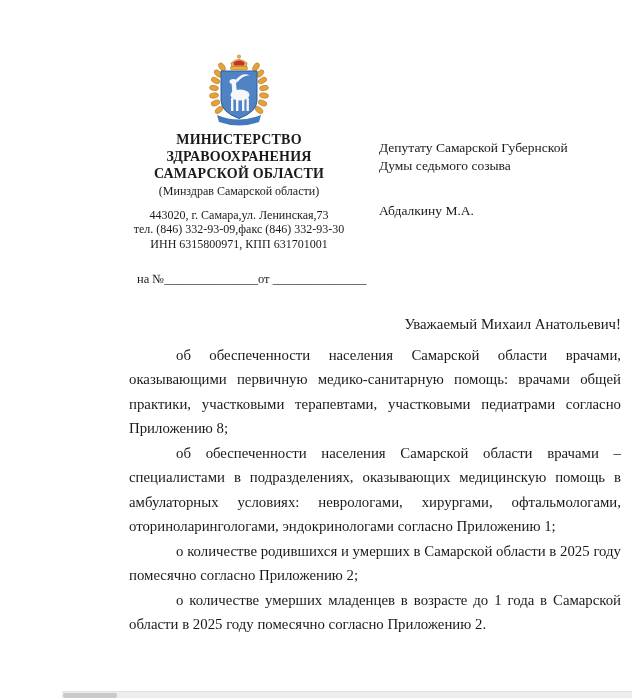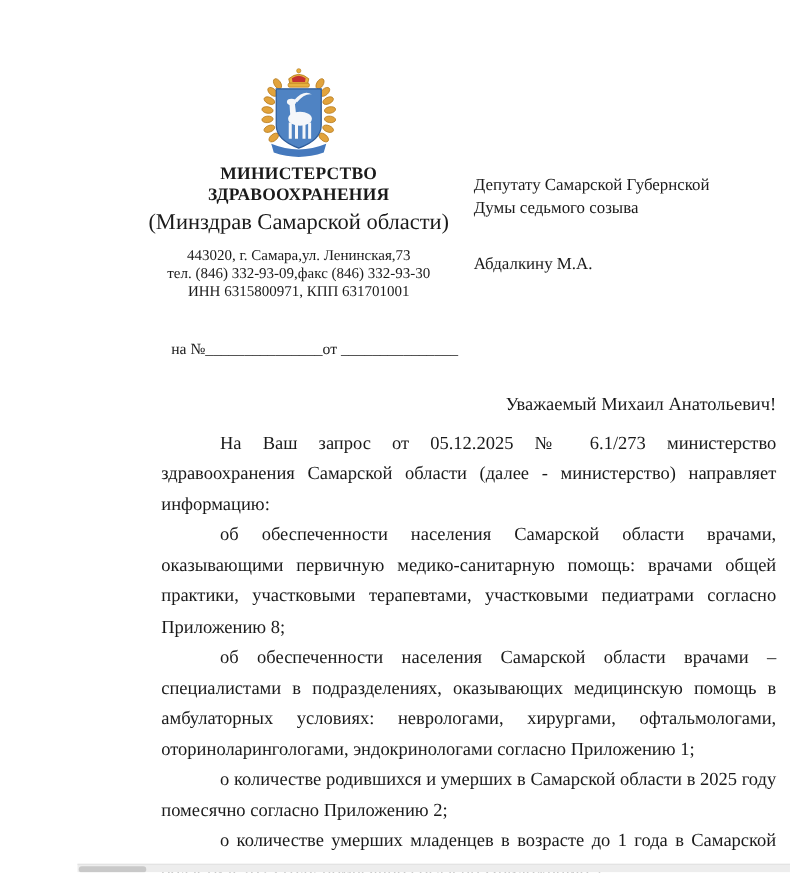--- a/index.html
+++ b/index.html
@@ -7,21 +7,21 @@
     position:relative;width:632px;height:698px;background:#ffffff;overflow:hidden;
     font-family:"Liberation Serif","DejaVu Serif",serif;color:#1a1a1a;margin-left:44px;
   }
   .page{position:absolute;left:0;top:0;width:594px;height:698px;background:#ffffff;}
   .right-gutter{position:absolute;left:594px;top:0;width:38px;height:698px;
     background:#e9e9e9;border-left:2px solid #f3f3f3;box-sizing:border-box;}
   
   .sender{position:absolute;left:62px;top:54px;width:266px;text-align:center;}
   .emblem{display:block;margin:0 auto 3px auto;}
   .org-name{font-weight:bold;font-size:14px;line-height:17px;letter-spacing:.2px;}
-  .org-short{font-size:18px;margin-top:2px;}
+  .org-short{font-size:12px;margin-top:2px;}
   .address{font-size:12px;line-height:14.3px;margin-top:9px;text-align:center;}
   .outref{font-size:12.5px;margin-top:14px;}
   .reqline{position:absolute;left:93px;top:272px;font-size:12.5px;white-space:nowrap;}
   
   .recipient{position:absolute;left:335px;top:139px;width:240px;text-align:left;
     font-size:13.5px;line-height:18px;}
   .recipient-name{margin-top:27px;}
   
   .body-text{position:absolute;left:85px;top:312px;width:492px;
     font-size:14.8px;line-height:24.5px;text-align:justify;}
@@ -82,40 +82,40 @@
           <ellipse cx="33" cy="41" rx="9.5" ry="5.6"></ellipse>
           <polygon points="25.5,43 30.5,43 28.8,28 24.6,29"></polygon>
           <ellipse cx="26.2" cy="27.5" rx="3.7" ry="2.5"></ellipse>
           <path d="M28.5 26 Q36 17.5 42.5 21.5 Q36.5 20.5 30.5 28 Z"></path>
         </g>
       </svg>
 
       <div class="org-name">
         <div>МИНИСТЕРСТВО</div>
         <div>ЗДРАВООХРАНЕНИЯ</div>
+        <div>САМАРСКОЙ ОБЛАСТИ</div>
       </div>
       <div class="org-short">(Минздрав Самарской области)</div>
       <div class="address">
         <div>443020, г. Самара,ул. Ленинская,73</div>
         <div>тел. (846) 332-93-09,факс (846) 332-93-30</div>
         <div>ИНН 6315800971, КПП 631701001</div>
       </div>
     </div>
 
     <div class="reqline">на №_______________от _______________</div>
 
     <div class="recipient">
       <div>Депутату Самарской Губернской</div>
       <div>Думы седьмого созыва</div>
       <div class="recipient-name">Абдалкину М.А.</div>
     </div>
 
     <div class="body-text">
       <div class="salutation">Уважаемый Михаил Анатольевич!</div>
-      <p>На Ваш запрос от 05.12.2025 № 6.1/273 министерство здравоохранения Самарской области (далее - министерство) направляет информацию:</p>
       <p>об обеспеченности населения Самарской области врачами, оказывающими первичную медико-санитарную помощь: врачами общей практики, участковыми терапевтами, участковыми педиатрами согласно Приложению 8;</p>
       <p>об обеспеченности населения Самарской области врачами – специалистами в подразделениях, оказывающих медицинскую помощь в амбулаторных условиях: неврологами, хирургами, офтальмологами, оториноларингологами, эндокринологами согласно Приложению 1;</p>
       <p>о количестве родившихся и умерших в Самарской области в 2025 году помесячно согласно Приложению 2;</p>
       <p>о количестве умерших младенцев в возрасте до 1 года в Самарской области в 2025 году помесячно согласно Приложению 2.</p>
 
     </div>
 
   </div>
 
   <div class="right-gutter"></div>

